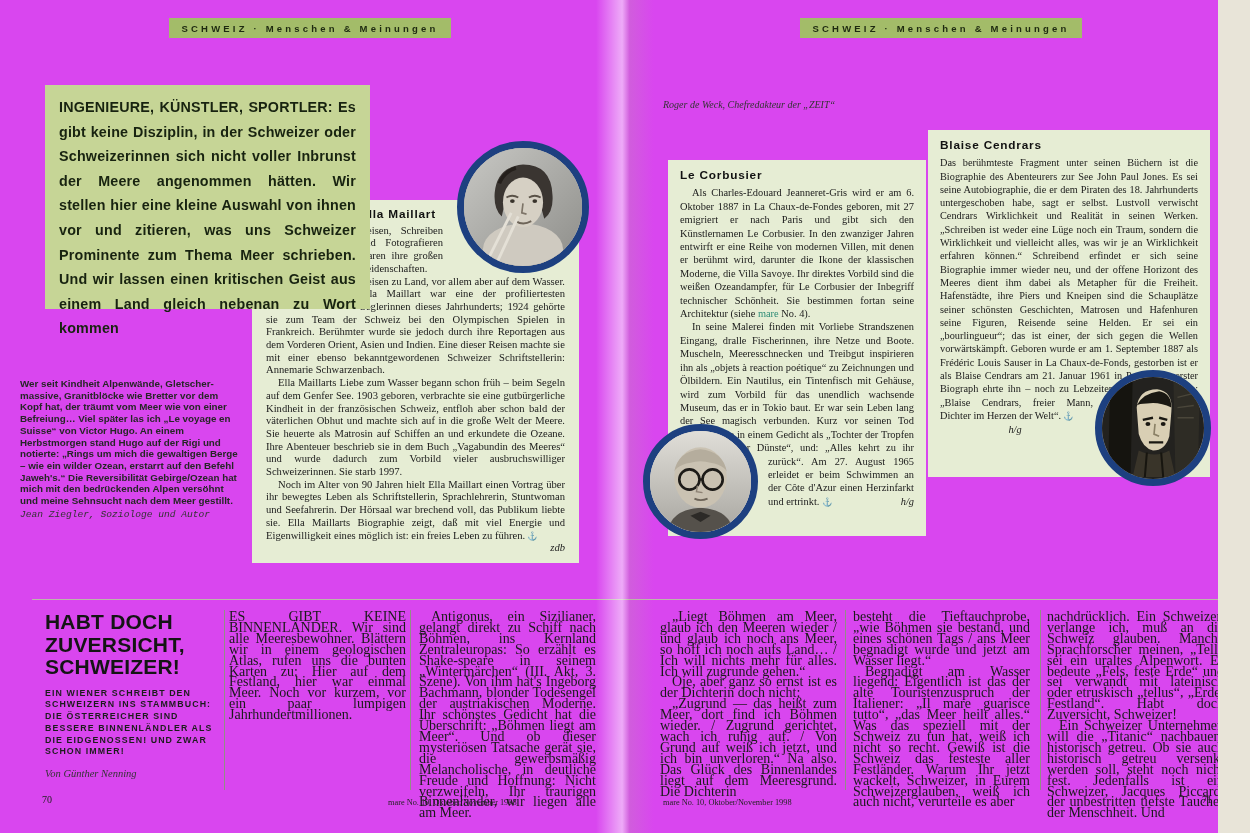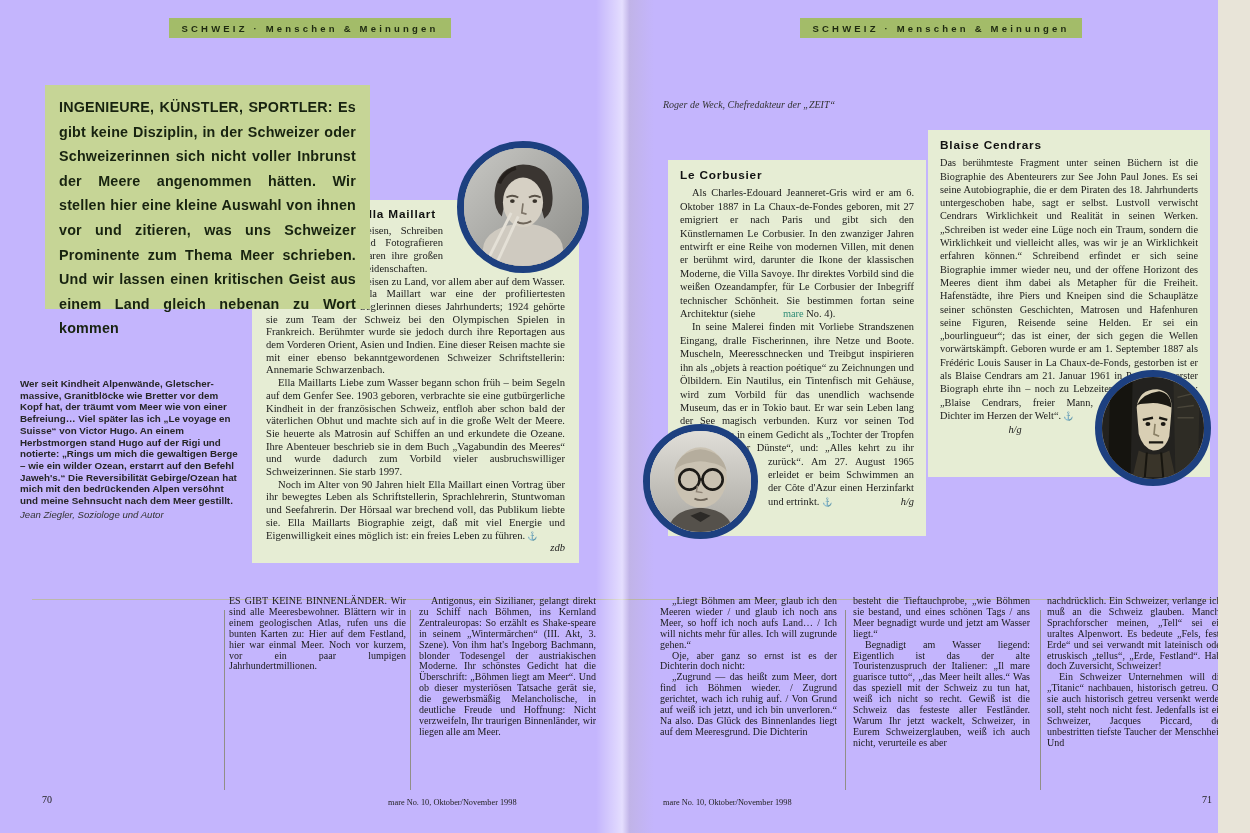--- a/index.html
+++ b/index.html
@@ -1,16 +1,16 @@
 <!DOCTYPE html>
 <html><head>
 <meta charset="utf-8">
 <style>
   html,body{margin:0;padding:0;background:#e8e4d8;}
-  #spread{position:relative;width:1218px;height:833px;background:#c4b5fd;overflow:hidden;
+  #spread{position:relative;width:1218px;height:833px;background:#d946ef;overflow:hidden;
           font-family:"Liberation Serif",serif;color:#1a1a1a;}
   
   .header-bar{position:absolute;top:18px;width:282px;height:20px;background:#A3BC69;
               display:flex;align-items:center;justify-content:center;}
   .header-bar span{font-family:"Liberation Sans",sans-serif;font-size:9.5px;font-weight:bold;
                    letter-spacing:3.2px;color:#1e2a10;white-space:nowrap;}
   #hb-left{left:169px;} #hb-right{left:800px;}
   
   .intro-box{position:absolute;left:45px;top:85px;width:325px;height:224px;background:#C6D596;
              z-index:3;box-sizing:border-box;padding:10px 14px;}
@@ -25,55 +25,55 @@
   #cend-box{left:928px;top:130px;width:282px;min-height:330px;padding:9px 12px;
             font-size:10.3px;line-height:13.3px;}
   .art-box h3{font-family:"Liberation Sans",sans-serif;font-size:11.8px;letter-spacing:0.8px;
               margin:0 0 4px 0;color:#111;text-align:left;}
   .art-box p{margin:0;}
   .ind{text-indent:12px;}
   .spacer-l{float:left;width:94px;height:100px;}
   .spacer-r{float:right;width:122px;height:66px;}
   .corb-float{float:left;width:88px;height:72px;}
   .cend-float{float:right;width:105px;height:72px;}
-  .mare-word{color:#2F8C76;margin-left:25px;}
+  .mare-word{color:#2F8C76;}
   .endmark{font-size:8.5px;color:#444;}
   .sig-inline{float:right;font-style:italic;}
   .cend-sig{width:150px;text-align:center;font-style:italic;}
   
   .photo{position:absolute;border-radius:50%;border:7px solid #1D4080;overflow:hidden;
          box-sizing:border-box;background:#b9b9b9;z-index:5;}
   #photo-ella{left:457px;top:141px;width:132px;height:132px;}
   #photo-corb{left:643px;top:424px;width:115px;height:115px;}
   #photo-cend{left:1095px;top:370px;width:116px;height:116px;}
   .photo svg{width:100%;height:100%;display:block;}
   
   .margin-quote{position:absolute;left:20px;top:378px;width:218px;
                 font-family:"Liberation Sans",sans-serif;font-weight:bold;font-size:9.8px;
                 line-height:11.7px;color:#262626;}
-  .margin-attr{font-family:Liberation Sans, sans-serif;font-style:italic;font-weight:normal;
+  .margin-attr{font-family:Liberation Mono, monospace;font-style:italic;font-weight:normal;
                font-size:9.6px;margin-top:2px;color:#333;}
   
   .top-quote{position:absolute;left:663px;top:96px;width:308px;
              font-family:"Liberation Sans",sans-serif;font-weight:bold;font-size:10.8px;
              line-height:14.6px;color:#222;}
   .top-quote-attr{font-family:"Liberation Serif",serif;font-style:italic;font-weight:normal;
                   font-size:10px;margin-top:2px;color:#333;}
   
   .rule-h{position:absolute;left:32px;top:599px;width:1186px;height:1px;background:#bcb8ab;}
   .rule-v{position:absolute;top:610px;height:180px;width:1px;background:#918f86;}
   #rv1{left:224px;} #rv2{left:410px;} #rv3{left:845px;} #rv4{left:1040px;}
   .colhead{position:absolute;left:45px;top:611px;width:178px;}
   .colhead h1{font-family:"Liberation Sans",sans-serif;font-size:21px;line-height:22.5px;
               margin:0;color:#141414;letter-spacing:0.2px;}
   .colhead .subhead{font-family:"Liberation Sans",sans-serif;font-weight:bold;font-size:8.8px;
                     line-height:11.8px;letter-spacing:1.1px;margin-top:9px;color:#1c1c1c;}
   .colhead .byline{font-family:"Liberation Serif",serif;font-style:italic;font-size:10.5px;
                    margin-top:10px;color:#333;}
-  .bcol{position:absolute;top:596px;width:177px;font-size:10px;line-height:10.9px;
+  .bcol{position:absolute;top:612px;width:177px;font-size:14px;line-height:10.9px;
         text-align:justify;}
   .bcol p{margin:0;}
   .bcol p + p{text-indent:12px;}
   #c2{left:229px;} #c3{left:419px;} #c4{left:660px;} #c5{left:853px;} #c6{left:1047px;}
   
   .pagenum{position:absolute;top:794px;font-size:10px;color:#222;}
   #pn-l{left:42px;} #pn-r{left:1202px;}
   .credit{position:absolute;top:798px;font-size:8.3px;color:#222;}
   #cr-l{left:388px;} #cr-r{left:663px;}
   
@@ -190,20 +190,25 @@
       <path d="M74 20 L90 16 M74 30 L90 28 M74 40 L90 40" stroke="#4a463a" stroke-width="1.4"></path>
     </svg>
   </div>
 
   <div class="rule-h"></div>
   <div class="rule-v" id="rv1"></div>
   <div class="rule-v" id="rv2"></div>
   <div class="rule-v" id="rv3"></div>
   <div class="rule-v" id="rv4"></div>
 
+  <div class="colhead">
+    <h1>HABT DOCH ZUVERSICHT, SCHWEIZER!</h1>
+    <div class="subhead">EIN WIENER SCHREIBT DEN SCHWEIZERN INS STAMMBUCH: DIE ÖSTERREICHER SIND BESSERE BINNENLÄNDLER ALS DIE EIDGENOSSEN! UND ZWAR SCHON IMMER!</div>
+    <div class="byline">Von Günther Nenning</div>
+  </div>
 
   <div class="bcol" id="c2">
     <p>ES GIBT KEINE BINNENLÄNDER. Wir sind alle Meeresbewohner. Blättern wir in einem geologischen Atlas, rufen uns die bunten Karten zu: Hier auf dem Festland, hier war einmal Meer. Noch vor kurzem, vor ein paar lumpigen Jahrhundertmillionen.</p>
   </div>
   <div class="bcol" id="c3">
     <p style="text-indent:12px">Antigonus, ein Sizilianer, gelangt direkt zu Schiff nach Böhmen, ins Kernland Zentraleuropas: So erzählt es Shake-speare in seinem „Wintermärchen“ (III. Akt, 3. Szene). Von ihm hat's Ingeborg Bachmann, blonder Todesengel der austriakischen Moderne. Ihr schönstes Gedicht hat die Überschrift: „Böhmen liegt am Meer“. Und ob dieser mysteriösen Tatsache gerät sie, die gewerbsmäßig Melancholische, in deutliche Freude und Hoffnung: Nicht verzweifeln, Ihr traurigen Binnenländer, wir liegen alle am Meer.</p>
   </div>
   <div class="bcol" id="c4">
     <p style="text-indent:12px">„Liegt Böhmen am Meer, glaub ich den Meeren wieder / und glaub ich noch ans Meer, so hoff ich noch aufs Land… / Ich will nichts mehr für alles. Ich will zugrunde gehen.“</p>
     <p>Oje, aber ganz so ernst ist es der Dichterin doch nicht:</p>

